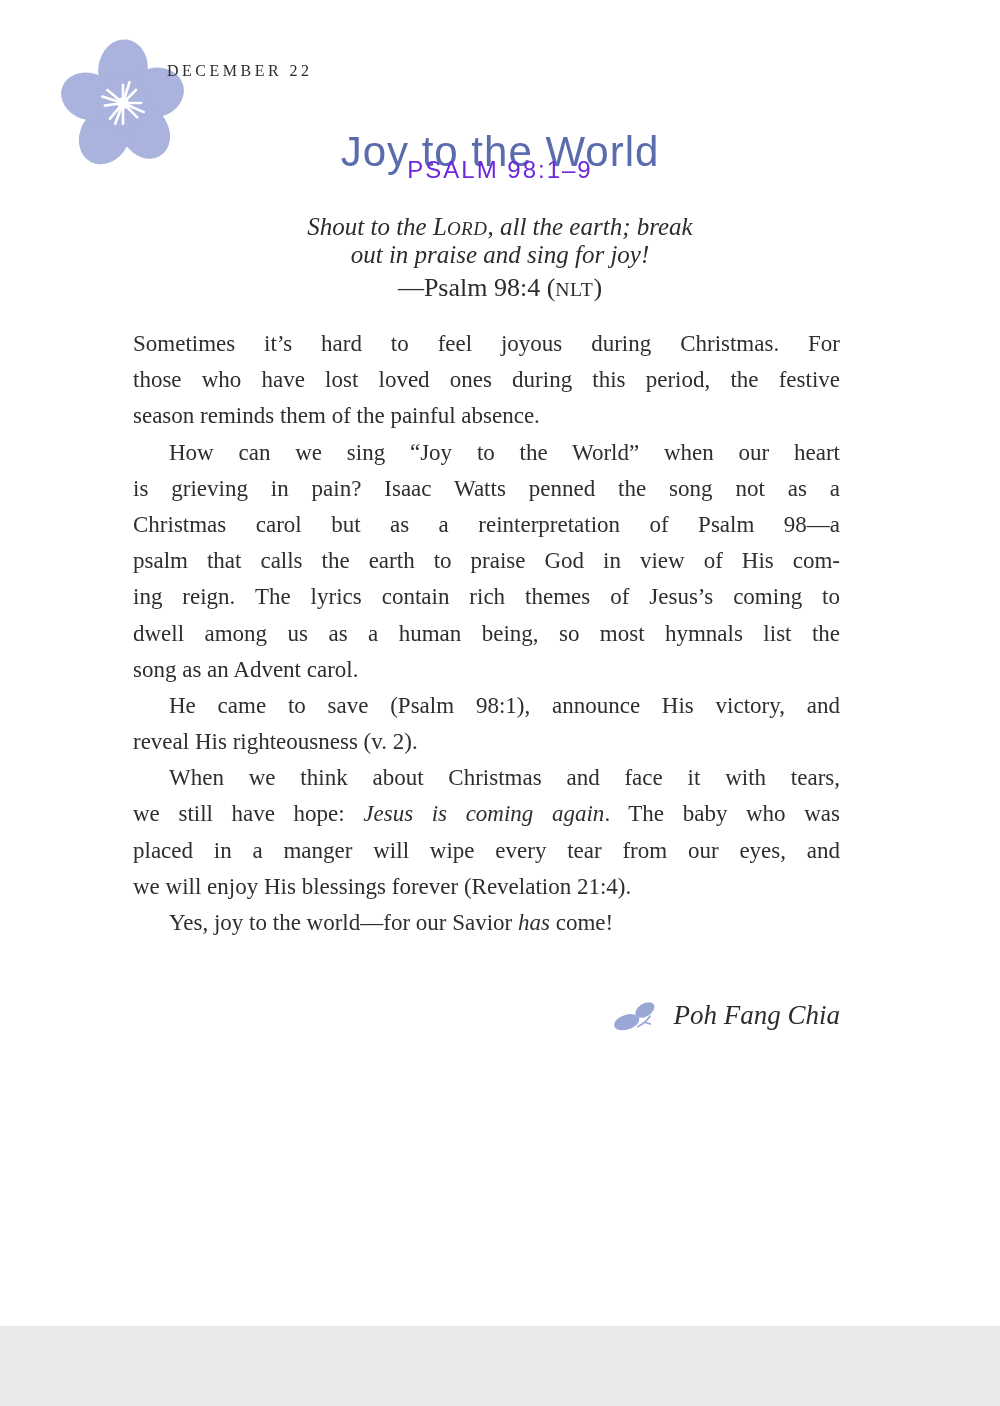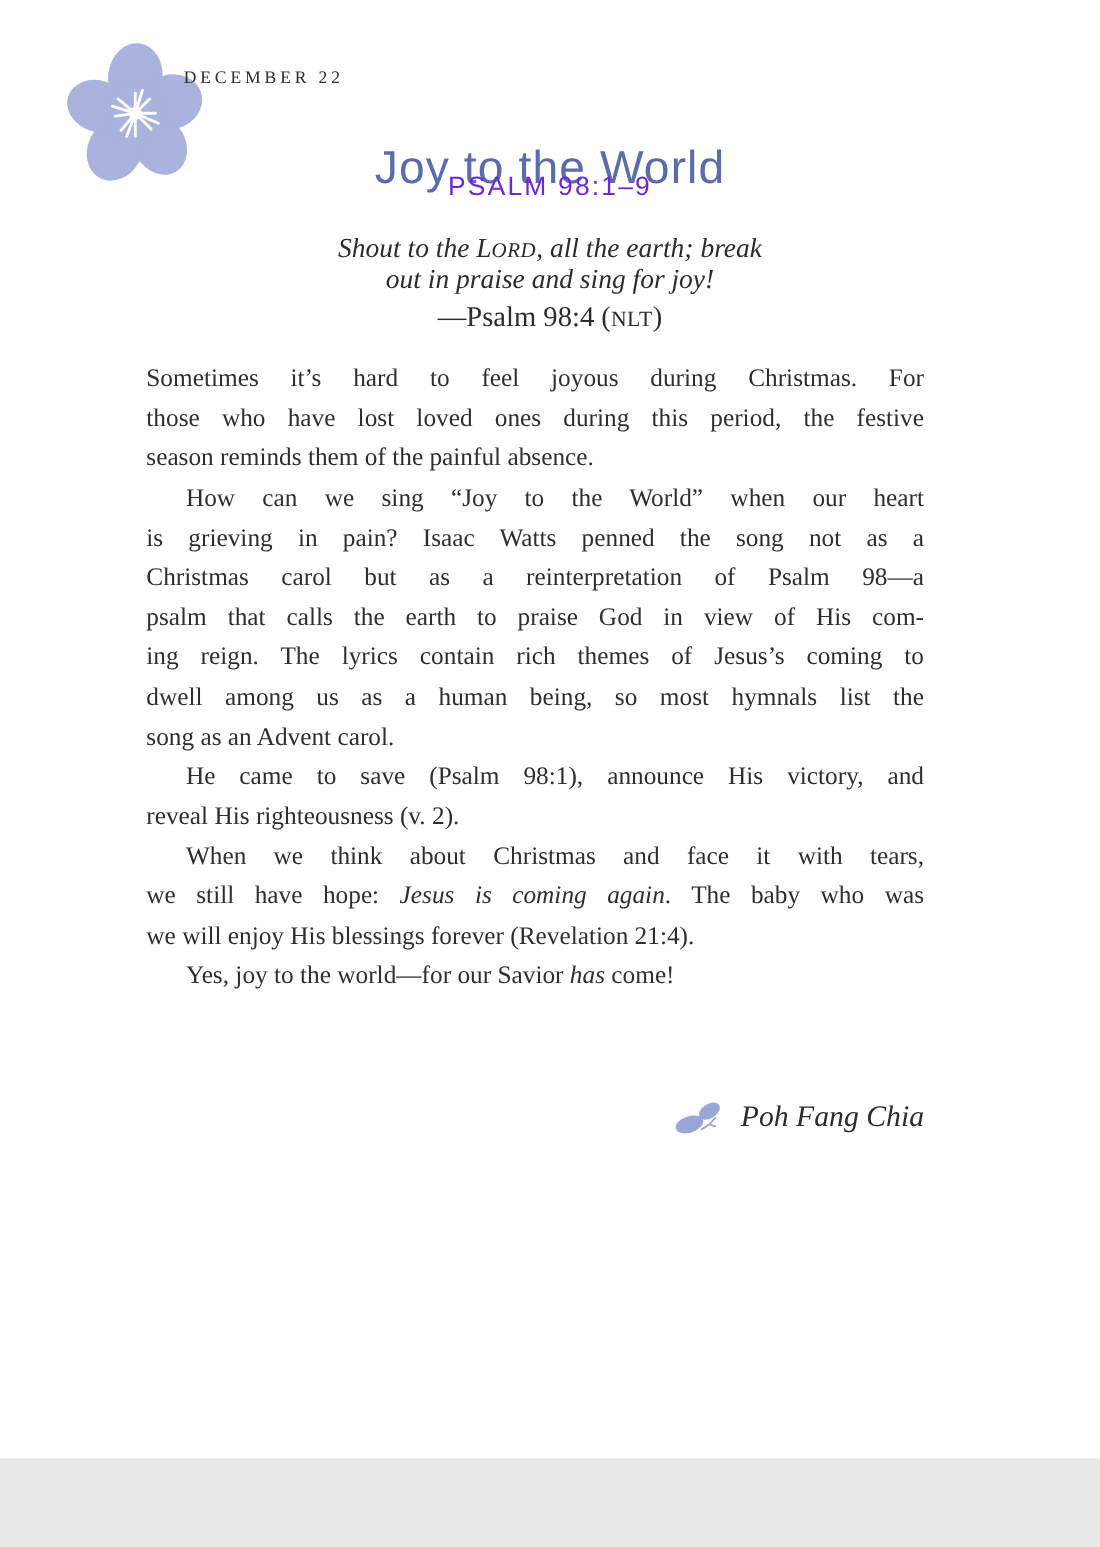--- a/index.html
+++ b/index.html
@@ -124,20 +124,21 @@
       <div class="body-line">is grieving in pain? Isaac Watts penned the song not as a</div>
       <div class="body-line">Christmas carol but as a reinterpretation of Psalm 98—a</div>
       <div class="body-line">psalm that calls the earth to praise God in view of His com-</div>
       <div class="body-line">ing reign. The lyrics contain rich themes of Jesus’s coming to</div>
       <div class="body-line">dwell among us as a human being, so most hymnals list the</div>
       <div class="body-line last">song as an Advent carol.</div>
       <div class="body-line indent">He came to save (Psalm 98:1), announce His victory, and</div>
       <div class="body-line last">reveal His righteousness (v. 2).</div>
       <div class="body-line indent">When we think about Christmas and face it with tears,</div>
       <div class="body-line">we still have hope: <em>Jesus is coming again</em>. The baby who was</div>
+      <div class="body-line">placed in a manger will wipe every tear from our eyes, and</div>
       <div class="body-line last">we will enjoy His blessings forever (Revelation 21:4).</div>
       <div class="body-line indent last">Yes, joy to the world—for our Savior <em>has</em> come!</div>
     </main>
 
   <div class="attribution">
     <svg class="leaf" viewBox="0 0 60 38" aria-hidden="true">
       <ellipse cx="17" cy="25" rx="15" ry="8.5" transform="rotate(-18 17 25)" fill="#9aa6d6"></ellipse>
       <ellipse cx="38" cy="11" rx="12" ry="7.5" transform="rotate(-32 38 11)" fill="#9aa6d6"></ellipse>
       <path d="M30 30 Q38 26 44 18 M38 25 L44 27" fill="none" stroke-width="2" stroke-linecap="round" stroke="#9aa6d6"></path>
     </svg>

